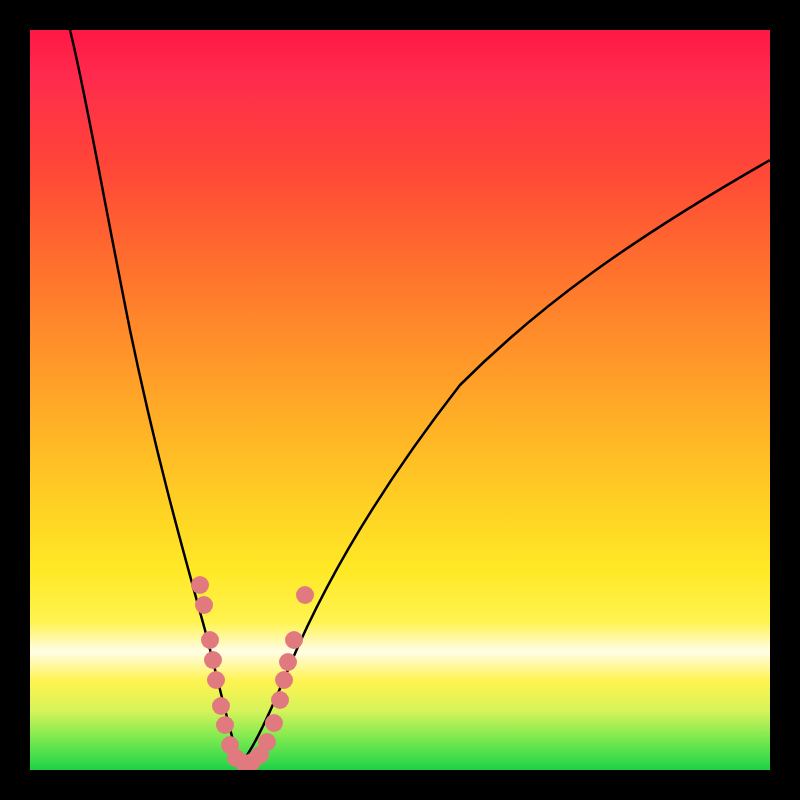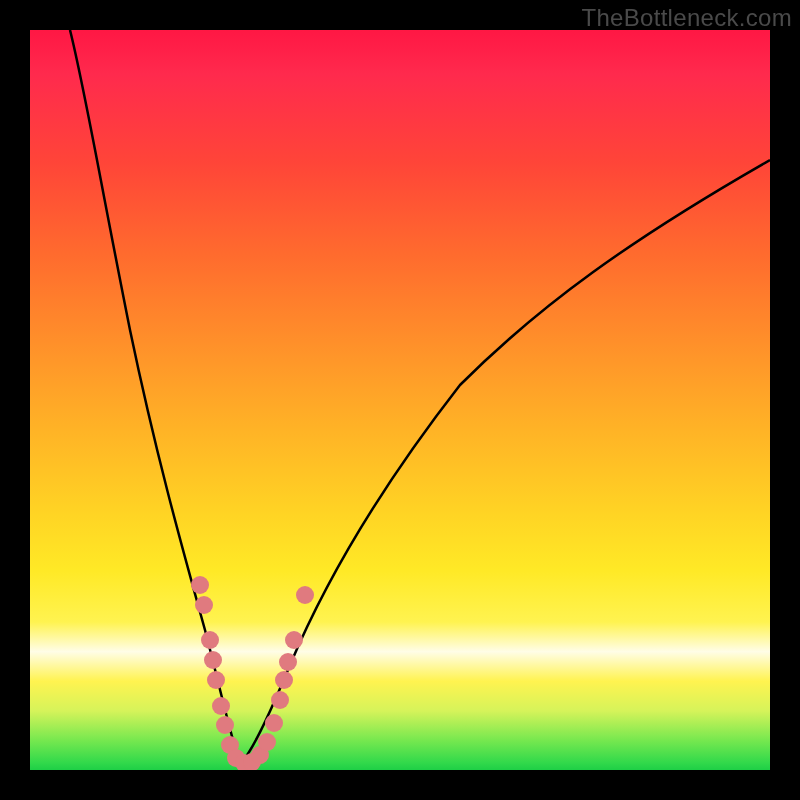--- a/index.html
+++ b/index.html
@@ -93,14 +93,13 @@
           <circle cx="237" cy="712" r="9" fill="#e07a7f"></circle>
           <circle cx="244" cy="693" r="9" fill="#e07a7f"></circle>
           <circle cx="250" cy="670" r="9" fill="#e07a7f"></circle>
           <circle cx="254" cy="650" r="9" fill="#e07a7f"></circle>
           <circle cx="258" cy="632" r="9" fill="#e07a7f"></circle>
           <circle cx="264" cy="610" r="9" fill="#e07a7f"></circle>
           <circle cx="275" cy="565" r="9" fill="#e07a7f"></circle>
         </g>
     </svg>
   </div>
-  <div class="watermark">TheBottleneck.com</div>
 </div>
 
 </body></html>

